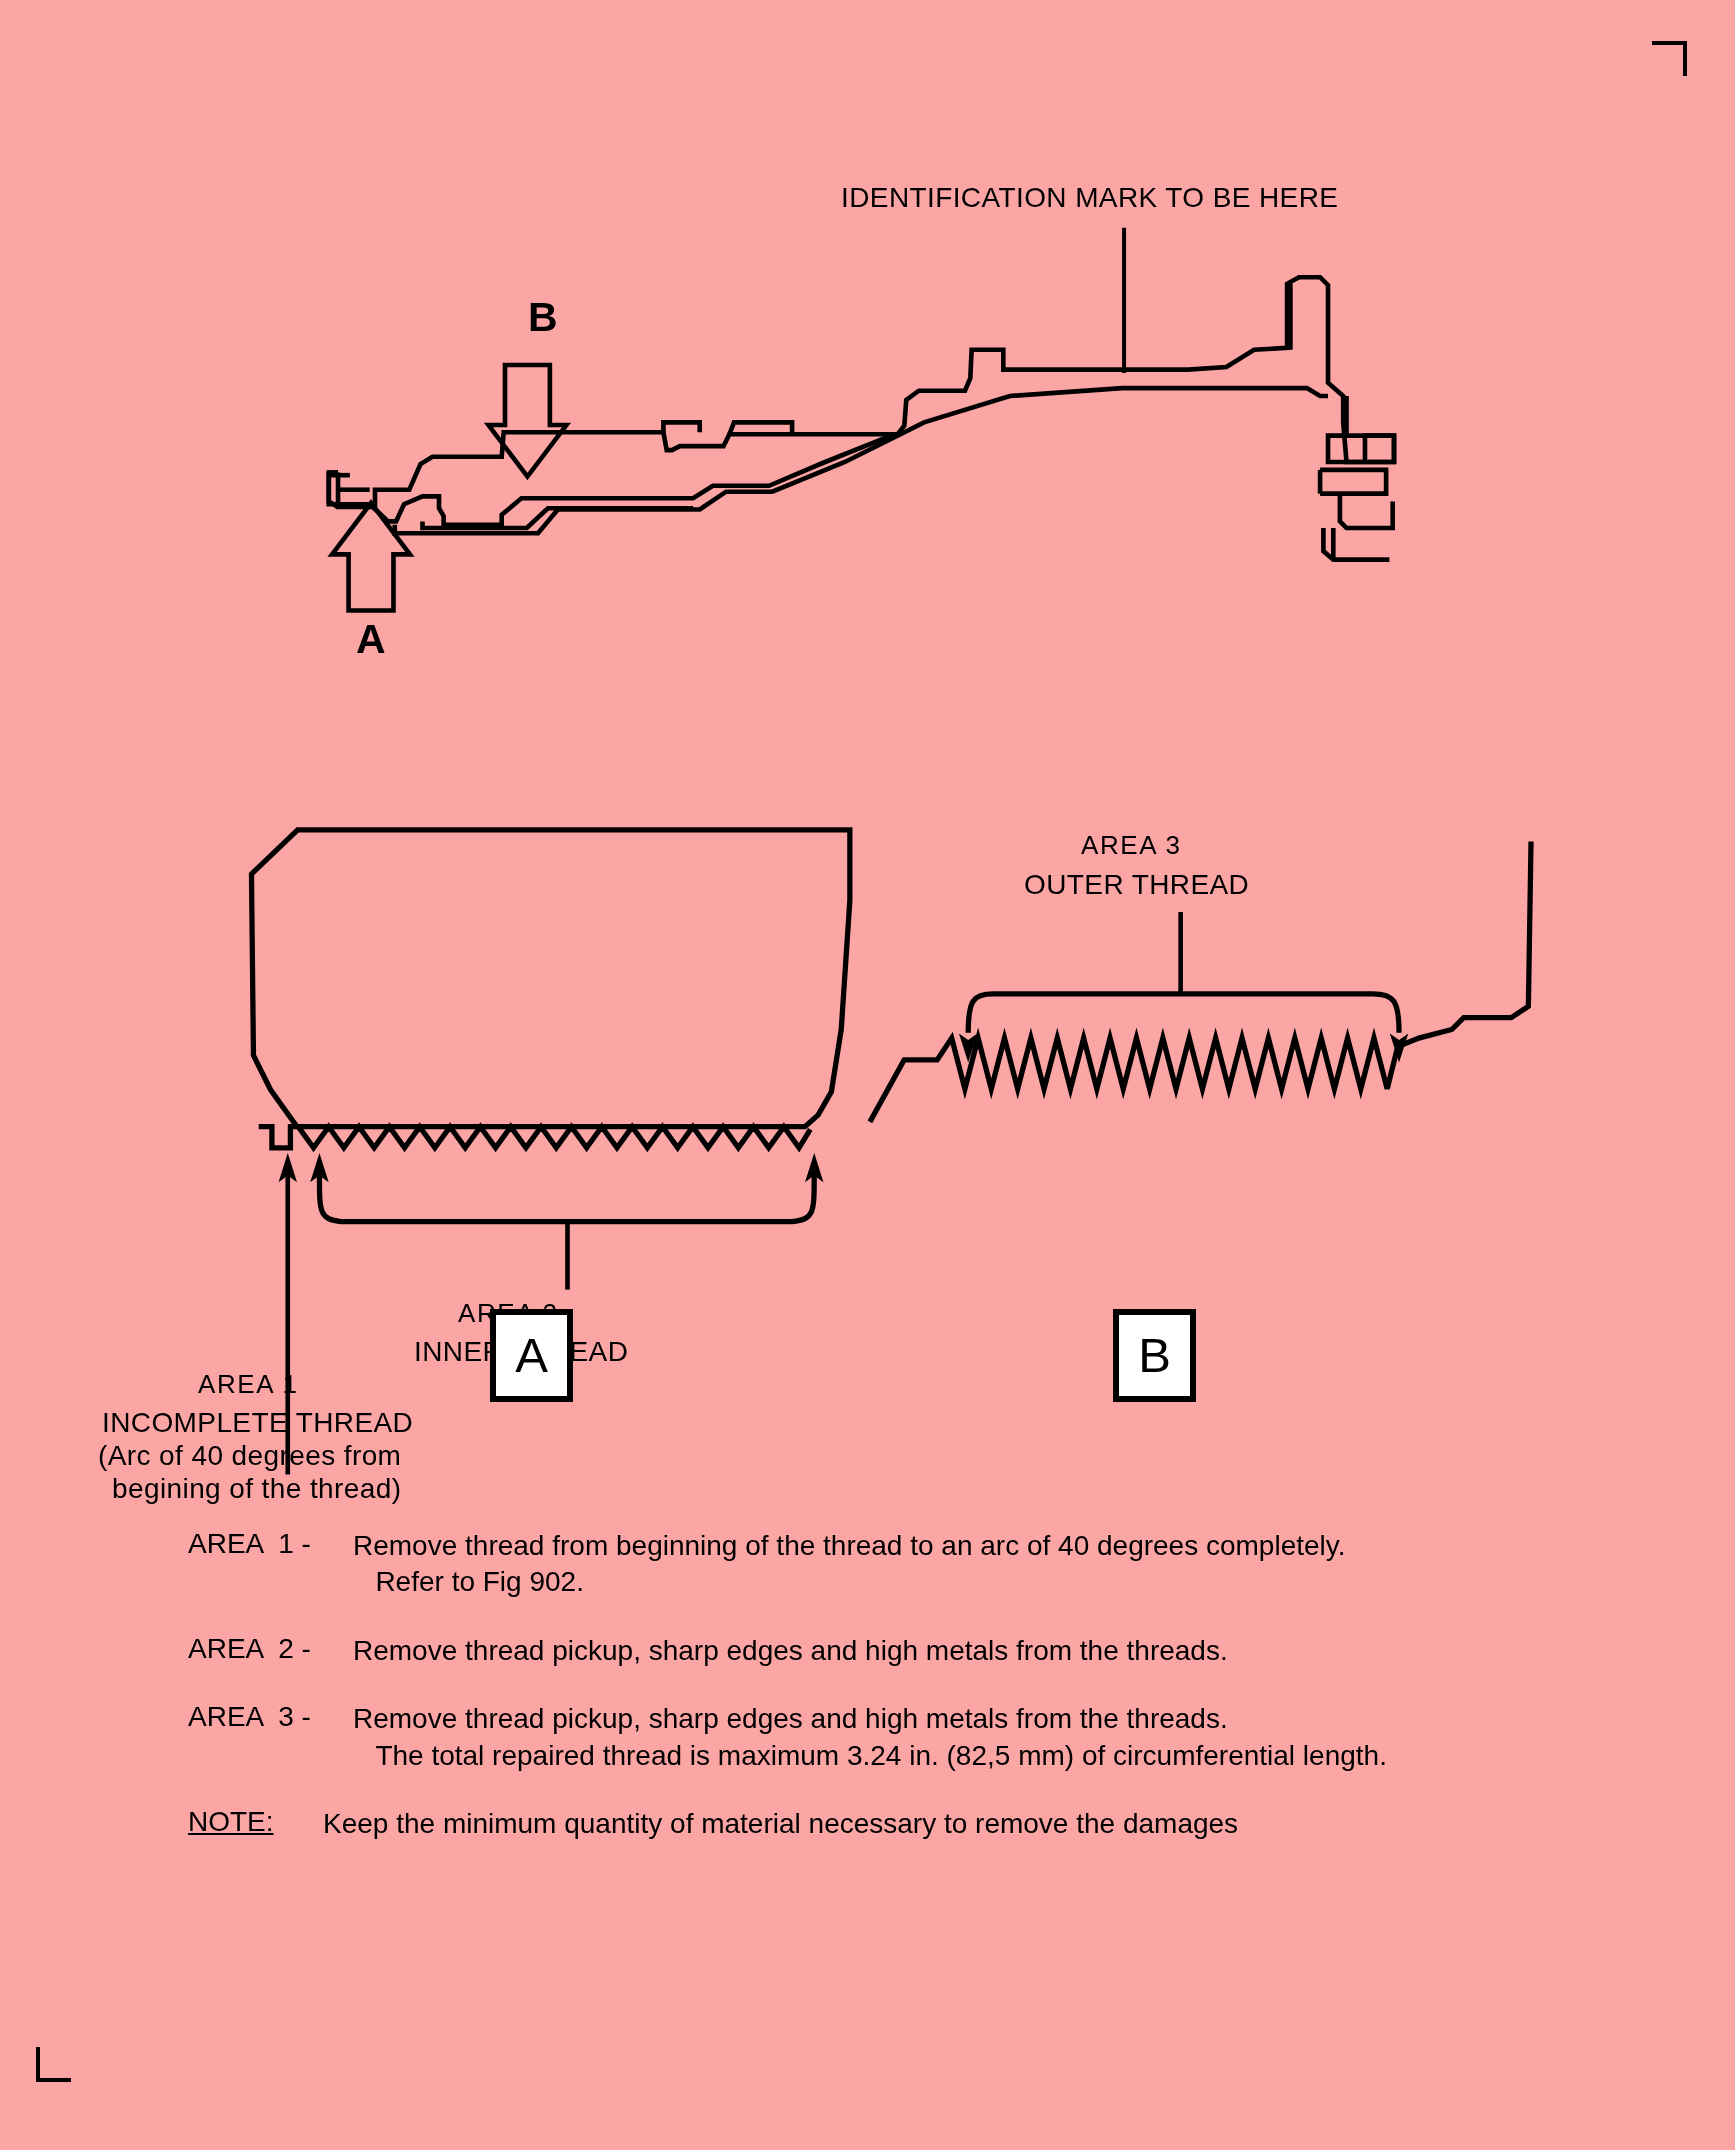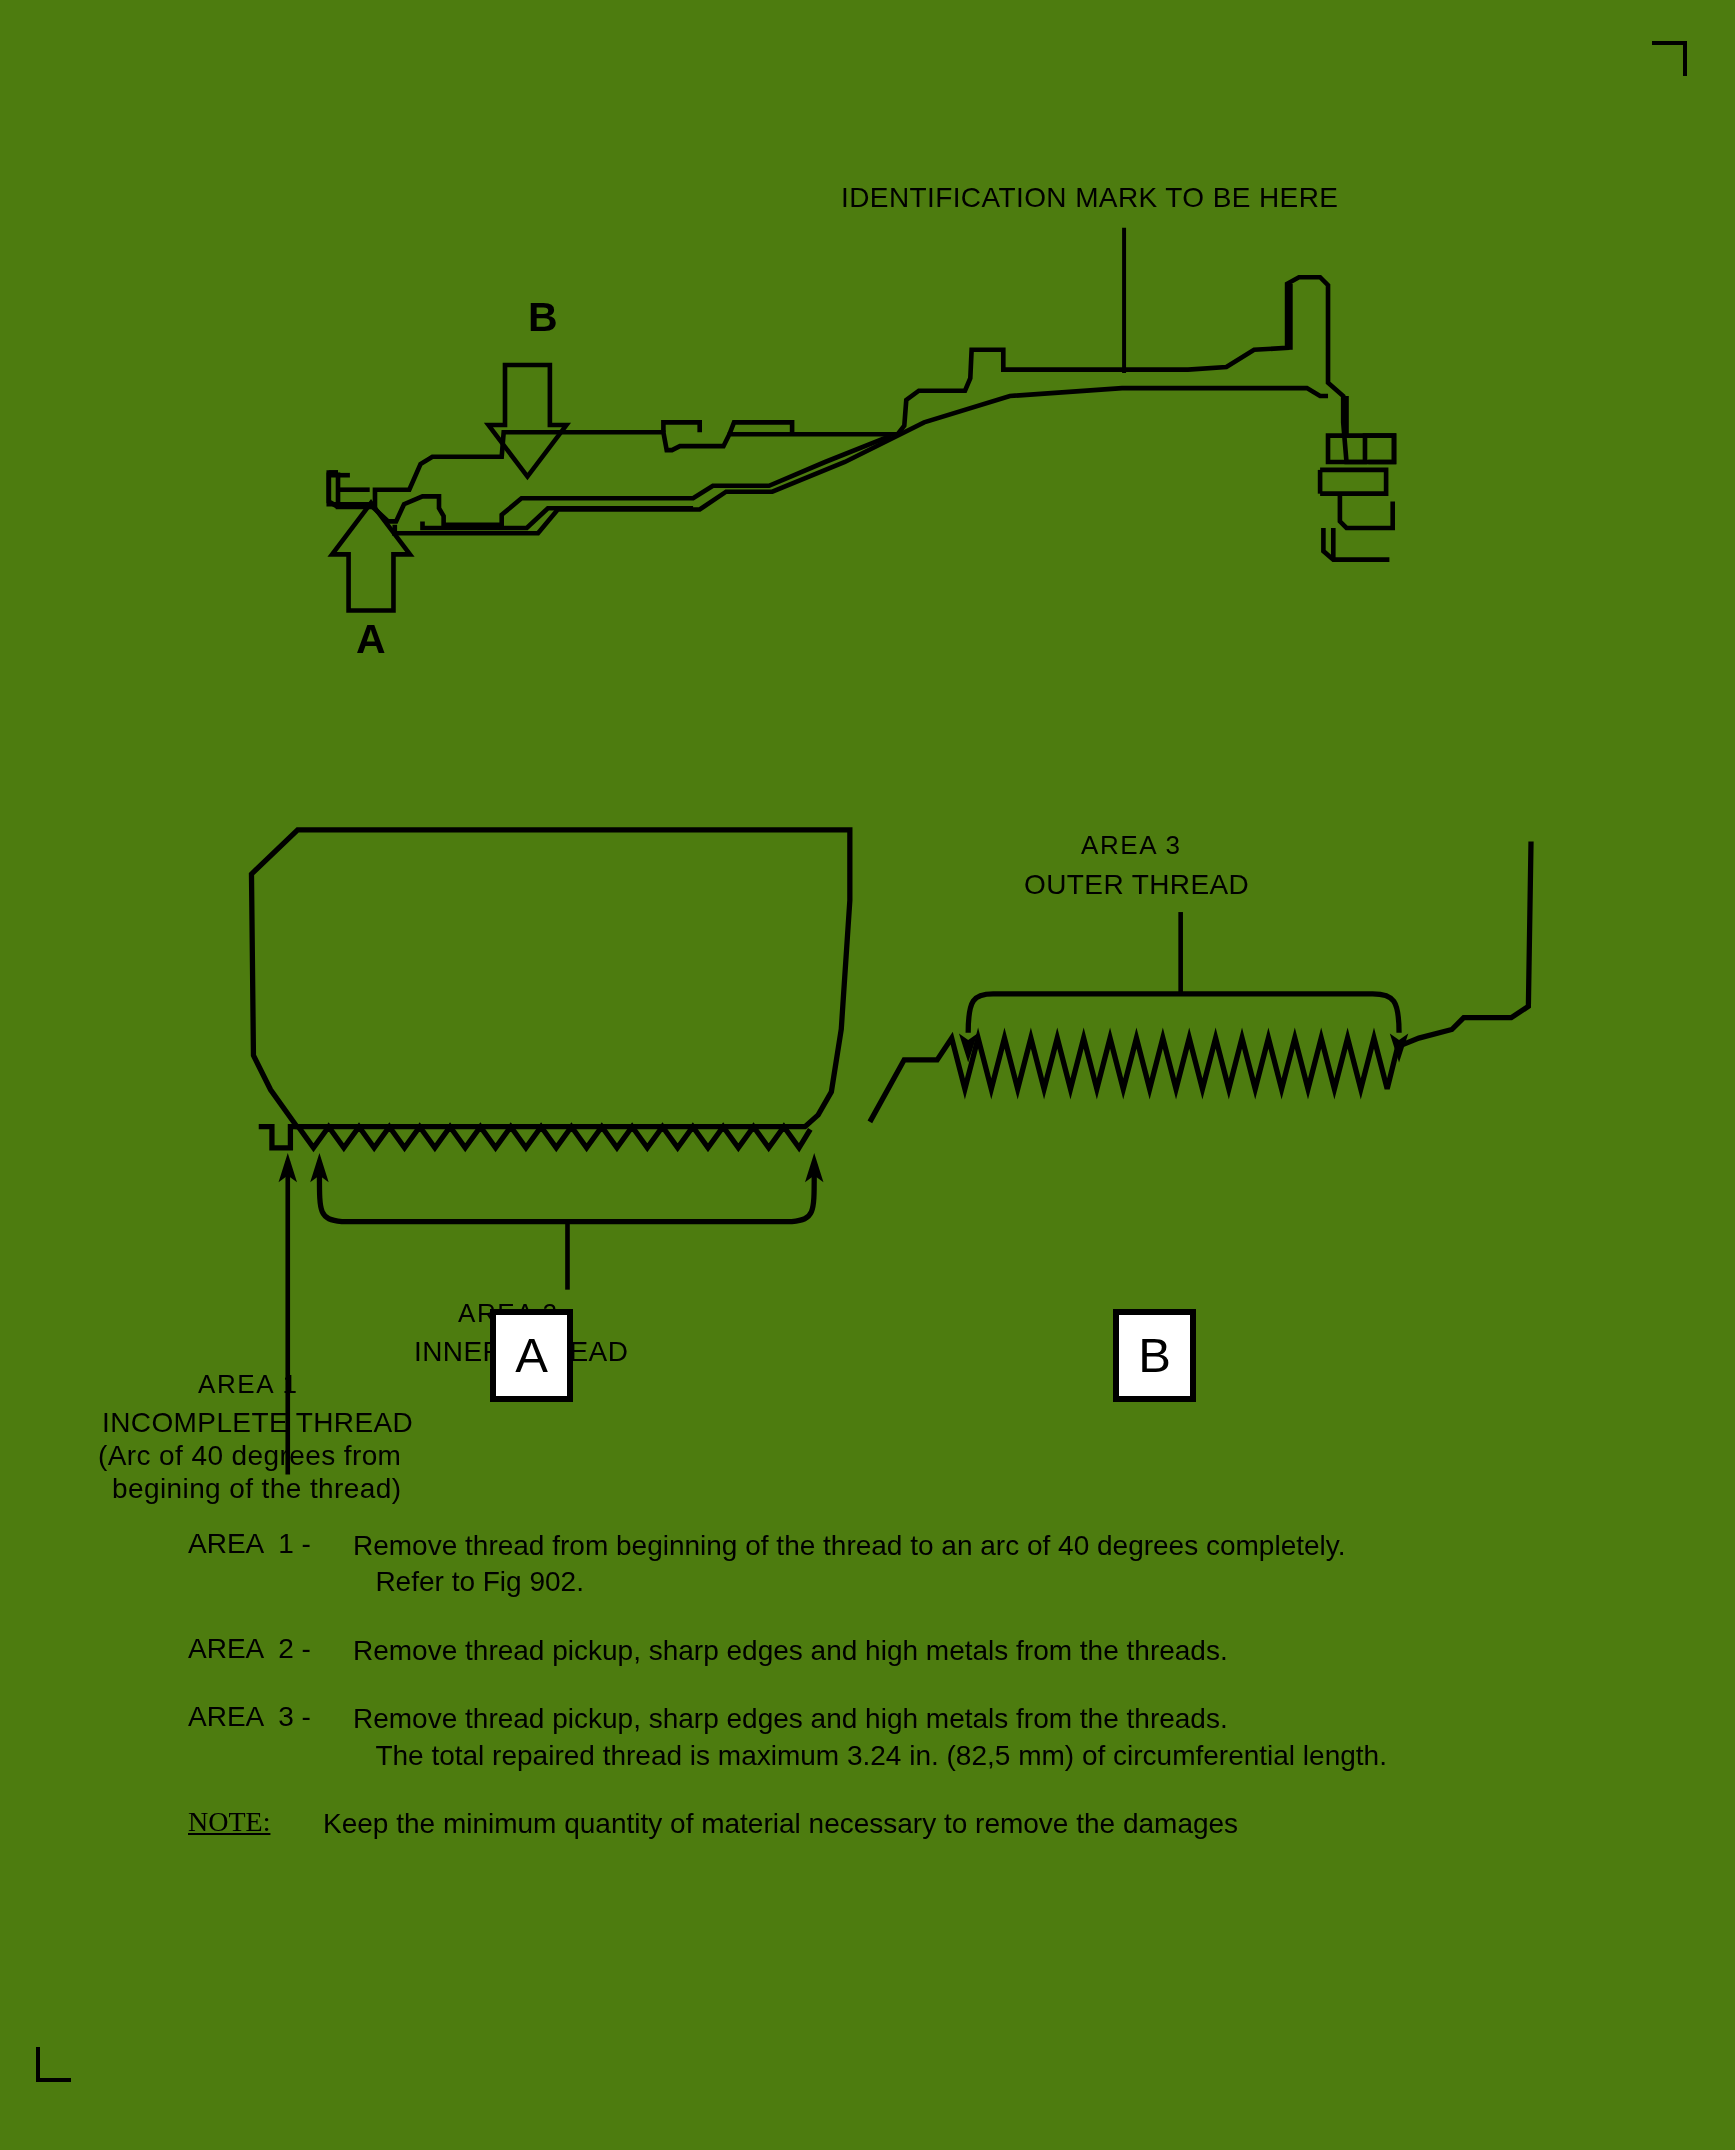--- a/index.html
+++ b/index.html
@@ -8,21 +8,21 @@
     background: #ffffff;
   }
   body {
     font-family: "Liberation Sans", sans-serif;
     color: #000000;
   }
   #page {
     position: relative;
     width: 1736px;
     height: 2151px;
-    background: #4d7c0f;
+    background: #fca5a5;
     overflow: hidden;
   }
   .abs { position: absolute; }
   svg { display: block; overflow: visible; }
 
   
   .corner-tr {
     position: absolute;
     top: 41px; left: 1652px;
     width: 31px; height: 31px;
@@ -406,21 +406,21 @@
 
     <div class="note-row note-spaced">
       <div class="note-tag" style="width:165px;">AREA  3 -</div>
       <div class="note-body">
         <div>Remove thread pickup, sharp edges and high metals from the threads.</div>
         <div class="indent-hang">The total repaired thread is maximum 3.24 in. (82,5 mm) of circumferential length.</div>
       </div>
     </div>
 
     <div class="note-row">
-      <div class="note-tag u" style="width:135px;font-family:Liberation Serif, serif;">NOTE:</div>
+      <div class="note-tag u" style="width:135px;">NOTE:</div>
       <div class="note-body">
         <div>Keep the minimum quantity of material necessary to remove the damages</div>
       </div>
     </div>
 
   </div>
 
 </div>
 
 

